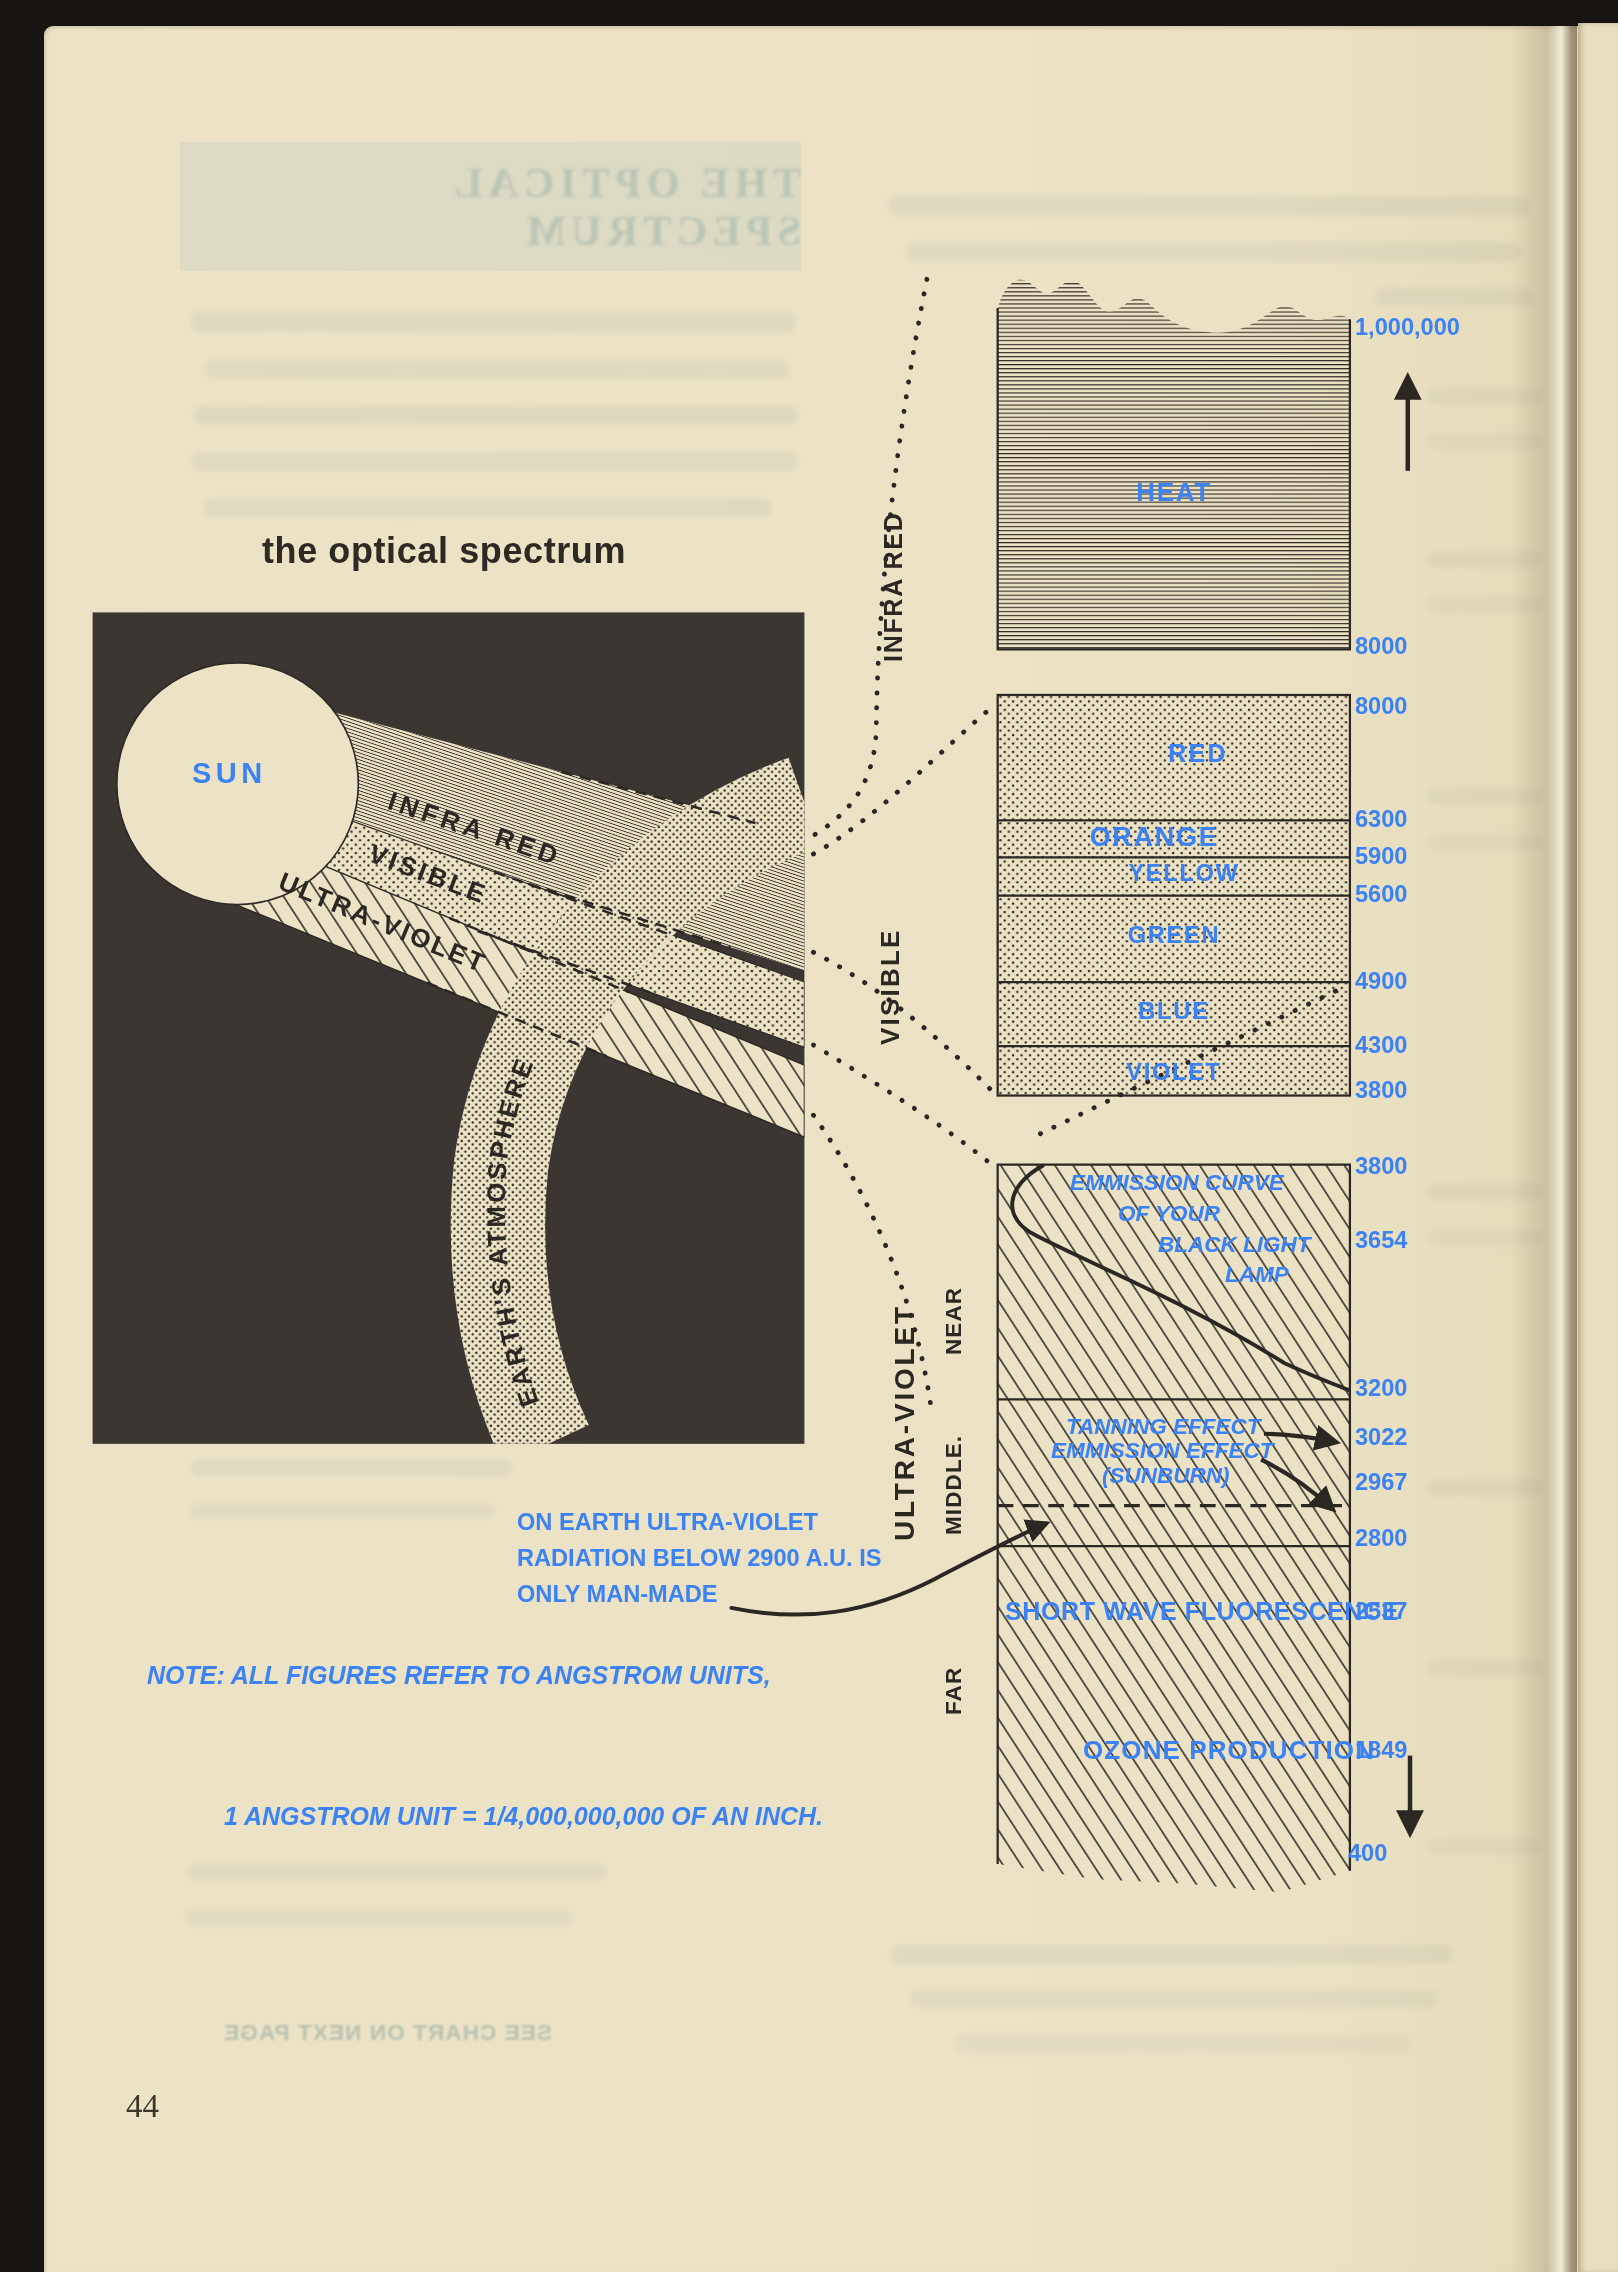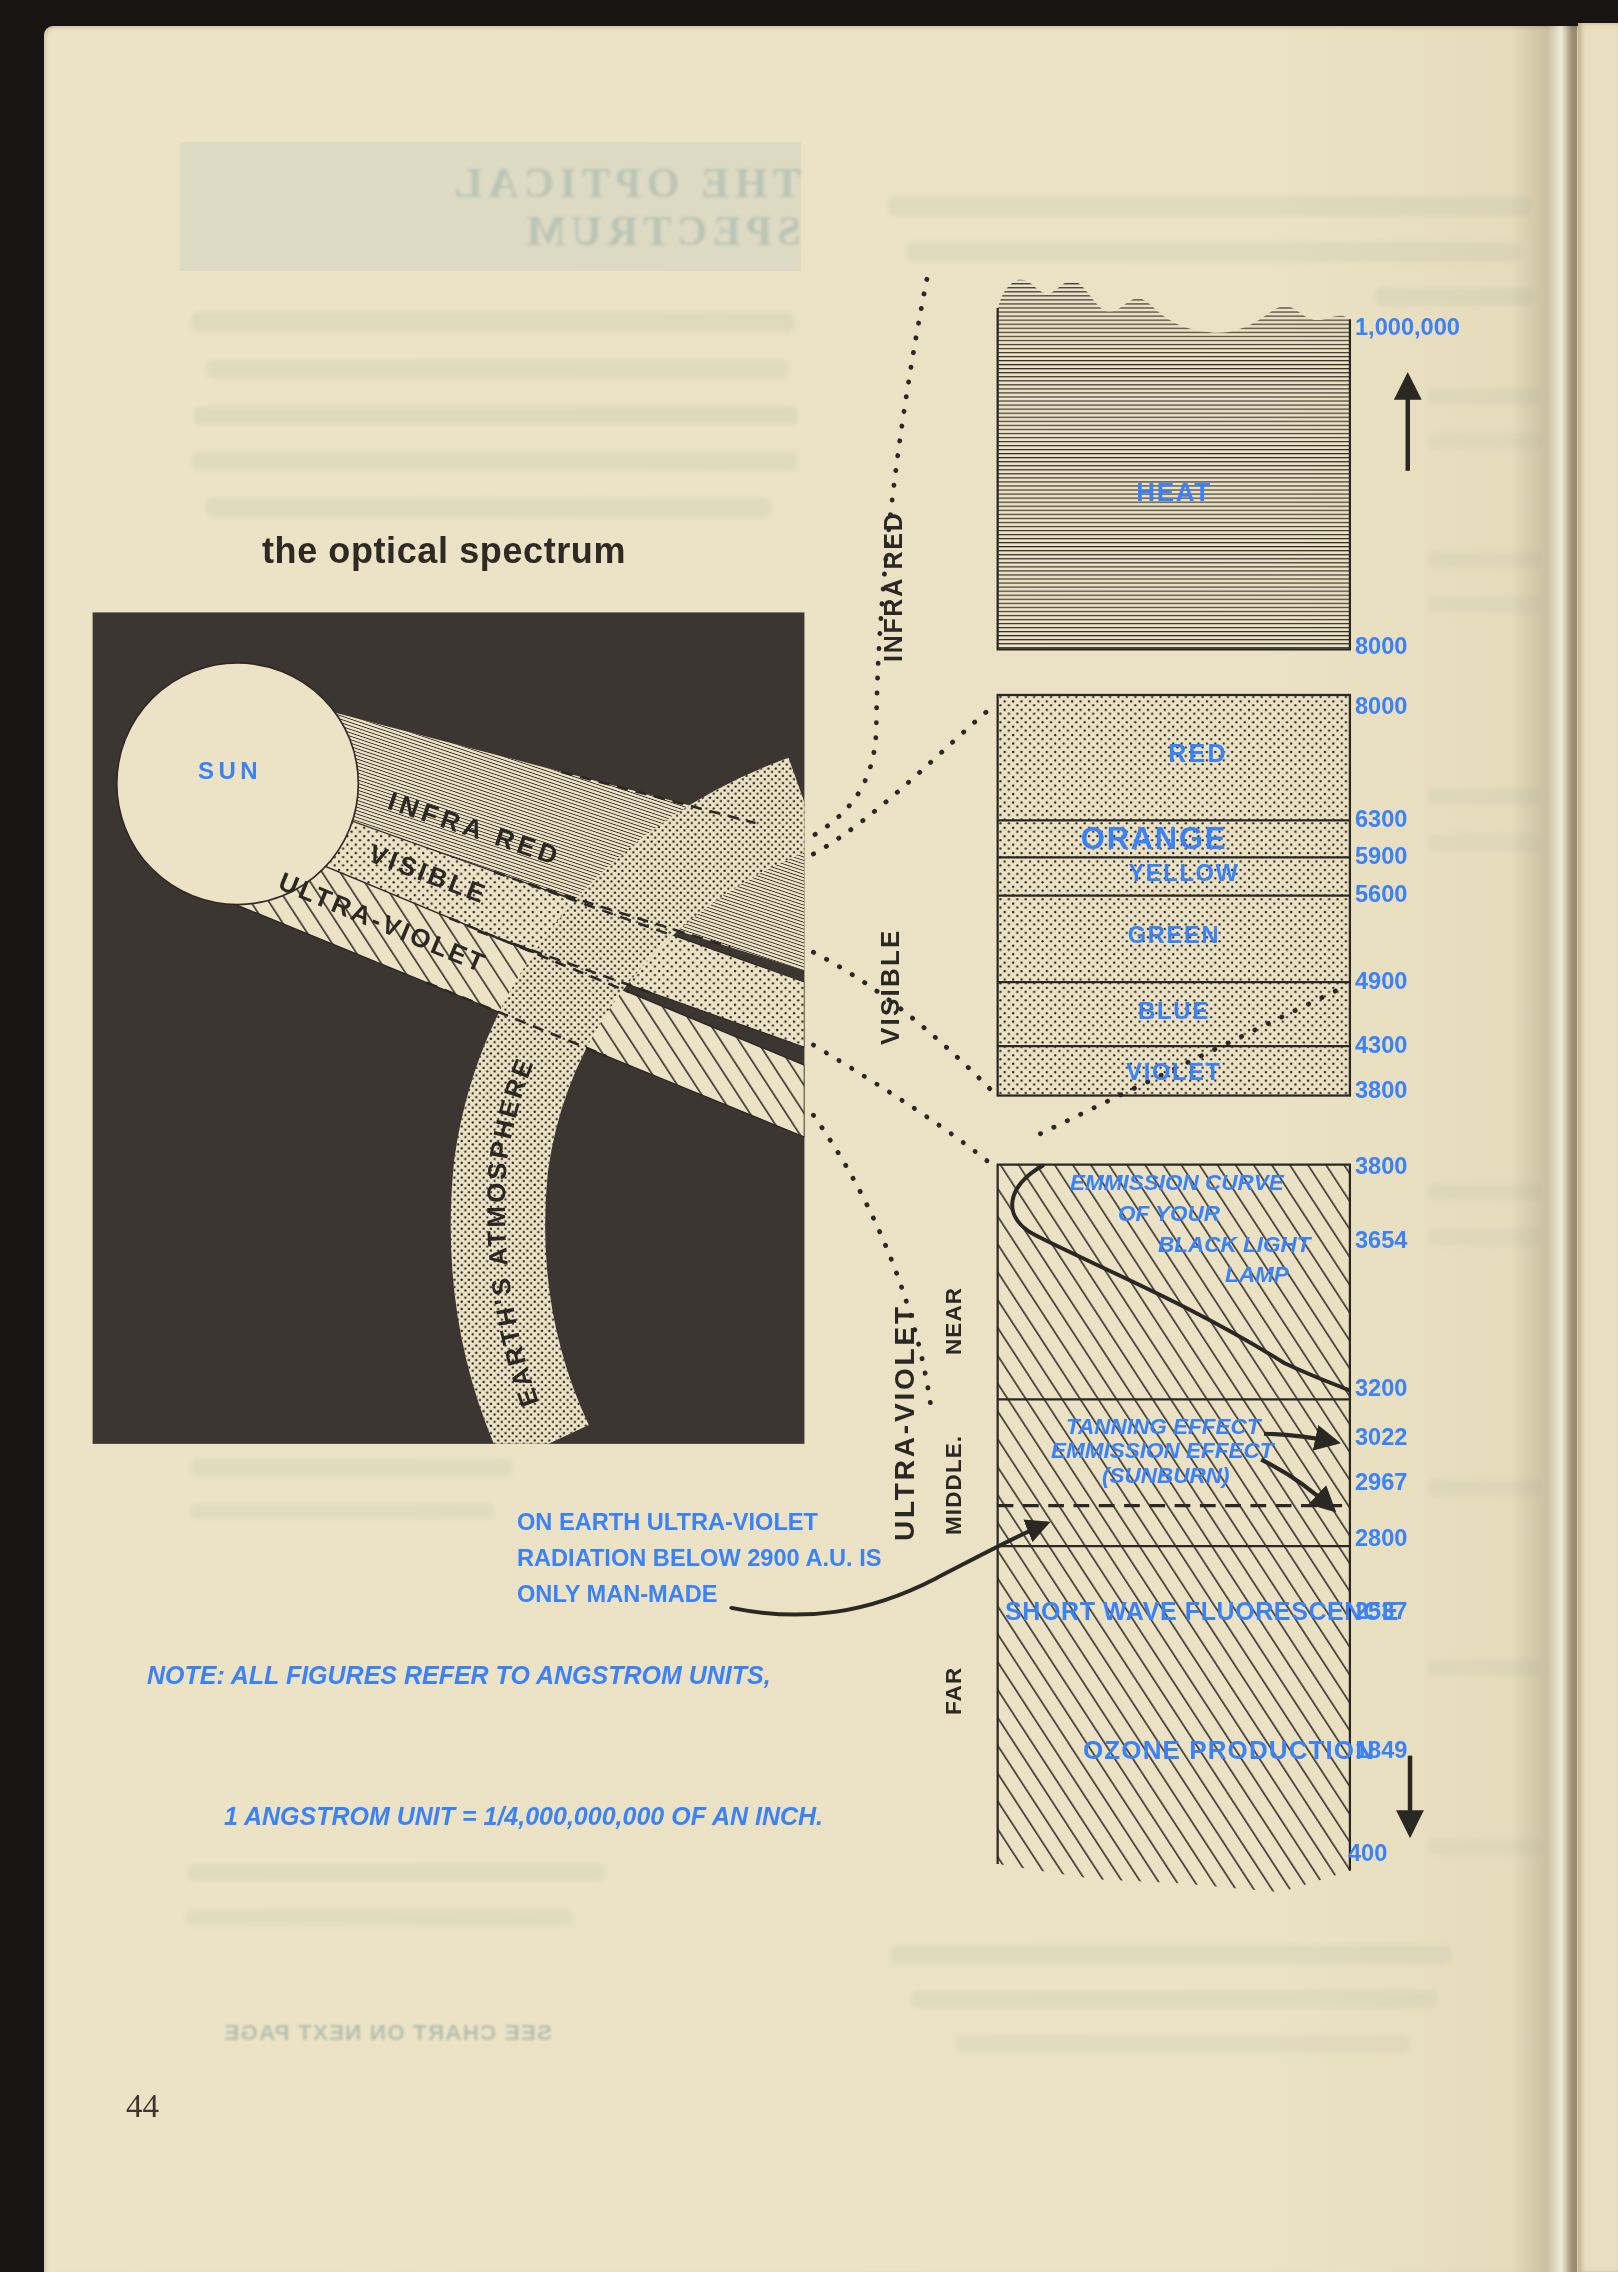--- a/index.html
+++ b/index.html
@@ -178,35 +178,35 @@
 
     <path d="M 2250 2552 C 2300 2553, 2345 2560, 2378 2567" fill="none" stroke="#2b2722" stroke-width="7.5" marker-end="url(#ah)"></path>
     <path d="M 2245 2598 C 2295 2622, 2340 2656, 2372 2686" fill="none" stroke="#2b2722" stroke-width="7.5" marker-end="url(#ah)"></path>
 
     <path d="M 1302 2862 C 1430 2888, 1545 2872, 1665 2810 C 1762 2760, 1822 2728, 1862 2712" fill="none" stroke="#2b2722" stroke-width="7" stroke-linecap="round" marker-end="url(#ah)"></path>
 
     <path d="M 2506 838 L 2506 672" stroke="#2b2722" stroke-width="8" marker-end="url(#ah)"></path>
     <path d="M 2510 3125 L 2510 3262" stroke="#2b2722" stroke-width="8" marker-end="url(#ah)"></path>
   </svg>
 
-  <div class="lbl b" style="left:198px;top:758px;font-size:24px;letter-spacing:4.5px">SUN</div>
+  <div class="lbl b" style="left:192px;top:758px;font-size:29px;letter-spacing:4.5px">SUN</div>
   <div class="rlabel" style="left:389px;top:785px;font-size:26px;letter-spacing:4.5px;transform:rotate(18.5deg)">INFRA RED</div>
   <div class="rlabel" style="left:370px;top:837px;font-size:26px;letter-spacing:3.4px;transform:rotate(20.5deg)">VISIBLE</div>
   <div class="rlabel" style="left:280px;top:865px;font-size:26px;letter-spacing:2.8px;transform:rotate(22.5deg)">ULTRA-VIOLET</div>
 
   <div class="vlabel" style="left:908px;top:633px;font-size:25px;letter-spacing:1.7px">INFRA RED</div>
   <div class="vlabel" style="left:906px;top:1014px;font-size:26px;letter-spacing:2.2px">VISIBLE</div>
   <div class="vlabel" style="left:921px;top:1509px;font-size:28px;letter-spacing:2.8px">ULTRA-VIOLET</div>
   <div class="vlabel" style="left:967px;top:1329px;font-size:22.5px;letter-spacing:1.1px">NEAR</div>
   <div class="vlabel" style="left:967px;top:1509px;font-size:22.5px;letter-spacing:1.1px">MIDDLE.</div>
   <div class="vlabel" style="left:967px;top:1689px;font-size:22.5px;letter-spacing:1.1px">FAR</div>
 
   <div class="lbl b ctr" style="left:998px;top:479px;width:352px;font-size:26px;letter-spacing:1.7px">HEAT</div>
   <div class="lbl b ctr" style="left:998px;top:740px;width:400px;font-size:25px;letter-spacing:2.2px">RED</div>
-  <div class="lbl b ctr" style="left:998px;top:823px;width:312px;font-size:31px;letter-spacing:1.7px">ORANGE</div>
+  <div class="lbl b ctr" style="left:998px;top:823px;width:312px;font-size:27px;letter-spacing:1.7px">ORANGE</div>
   <div class="lbl b ctr" style="left:998px;top:861px;width:372px;font-size:23.6px;letter-spacing:1.7px">YELLOW</div>
   <div class="lbl b ctr" style="left:998px;top:923px;width:352px;font-size:23.6px;letter-spacing:1.7px">GREEN</div>
   <div class="lbl b ctr" style="left:998px;top:998px;width:352px;font-size:24px;letter-spacing:1.7px">BLUE</div>
   <div class="lbl b ctr" style="left:998px;top:1060px;width:352px;font-size:23.6px;letter-spacing:1.7px">VIOLET</div>
 
   <div class="lbl b it" style="left:1070px;top:1171px;font-size:22.5px">EMMISSION CURVE</div>
   <div class="lbl b it" style="left:1118px;top:1202px;font-size:22.5px">OF YOUR</div>
   <div class="lbl b it" style="left:1158px;top:1233px;font-size:22.5px">BLACK LIGHT</div>
   <div class="lbl b it" style="left:1225px;top:1263px;font-size:22.5px">LAMP</div>
 

